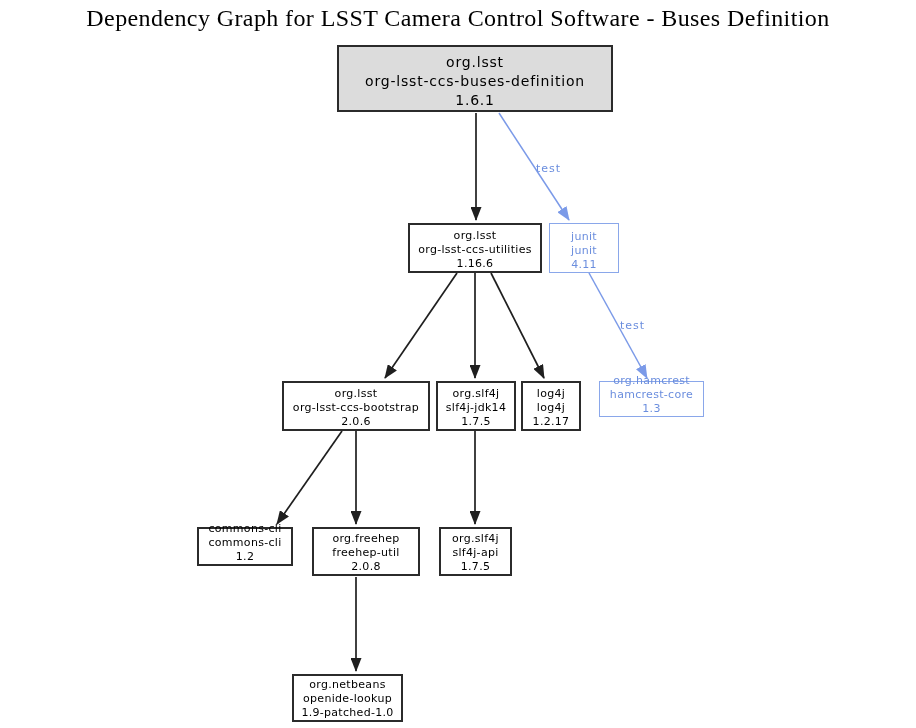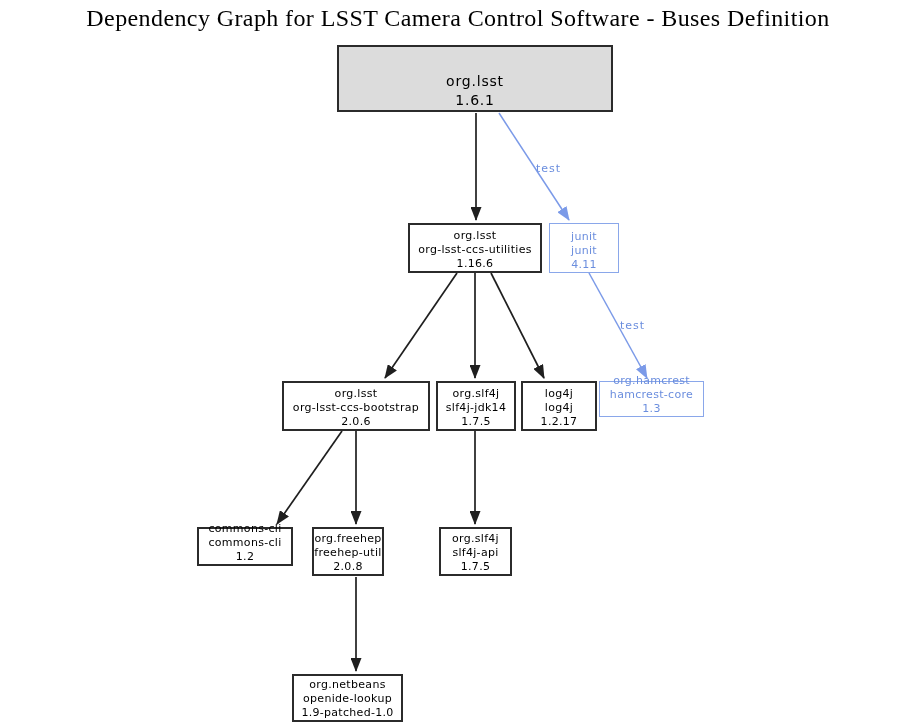--- a/index.html
+++ b/index.html
@@ -78,20 +78,21 @@
     <line class="edge" x1="356" y1="431" x2="356" y2="524" marker-end="url(#arrow-black)"></line>
     <line class="edge" x1="475" y1="431" x2="475" y2="524" marker-end="url(#arrow-black)"></line>
     <line class="edge" x1="356" y1="577" x2="356" y2="671" marker-end="url(#arrow-black)"></line>
 
     <text class="edge-label" x="536" y="172">test</text>
     <text class="edge-label" x="620" y="329">test</text>
   </svg>
 
   <div class="node node-root" style="left:337px;top:45px;width:276px;height:67px;">
     <span>org.lsst</span>
+    <span>org-lsst-ccs-buses-definition</span>
     <span>1.6.1</span>
   </div>
 
   <div class="node" style="left:408px;top:223px;width:134px;height:50px;">
     <span>org.lsst</span>
     <span>org-lsst-ccs-utilities</span>
     <span>1.16.6</span>
   </div>
 
   <div class="node node-test" style="left:549px;top:223px;width:70px;height:50px;">
@@ -105,39 +106,39 @@
     <span>org-lsst-ccs-bootstrap</span>
     <span>2.0.6</span>
   </div>
 
   <div class="node" style="left:436px;top:381px;width:80px;height:50px;">
     <span>org.slf4j</span>
     <span>slf4j-jdk14</span>
     <span>1.7.5</span>
   </div>
 
-  <div class="node" style="left:521px;top:381px;width:76px;height:50px;">
+  <div class="node" style="left:521px;top:381px;width:60px;height:50px;">
     <span>log4j</span>
     <span>log4j</span>
     <span>1.2.17</span>
   </div>
 
   <div class="node node-test" style="left:599px;top:381px;width:105px;height:36px;">
     <span>org.hamcrest</span>
     <span>hamcrest-core</span>
     <span>1.3</span>
   </div>
 
   <div class="node" style="left:197px;top:527px;width:96px;height:39px;">
     <span>commons-cli</span>
     <span>commons-cli</span>
     <span>1.2</span>
   </div>
 
-  <div class="node" style="left:312px;top:527px;width:72px;height:49px;">
+  <div class="node" style="left:312px;top:527px;width:108px;height:49px;">
     <span>org.freehep</span>
     <span>freehep-util</span>
     <span>2.0.8</span>
   </div>
 
   <div class="node" style="left:439px;top:527px;width:73px;height:49px;">
     <span>org.slf4j</span>
     <span>slf4j-api</span>
     <span>1.7.5</span>
   </div>

